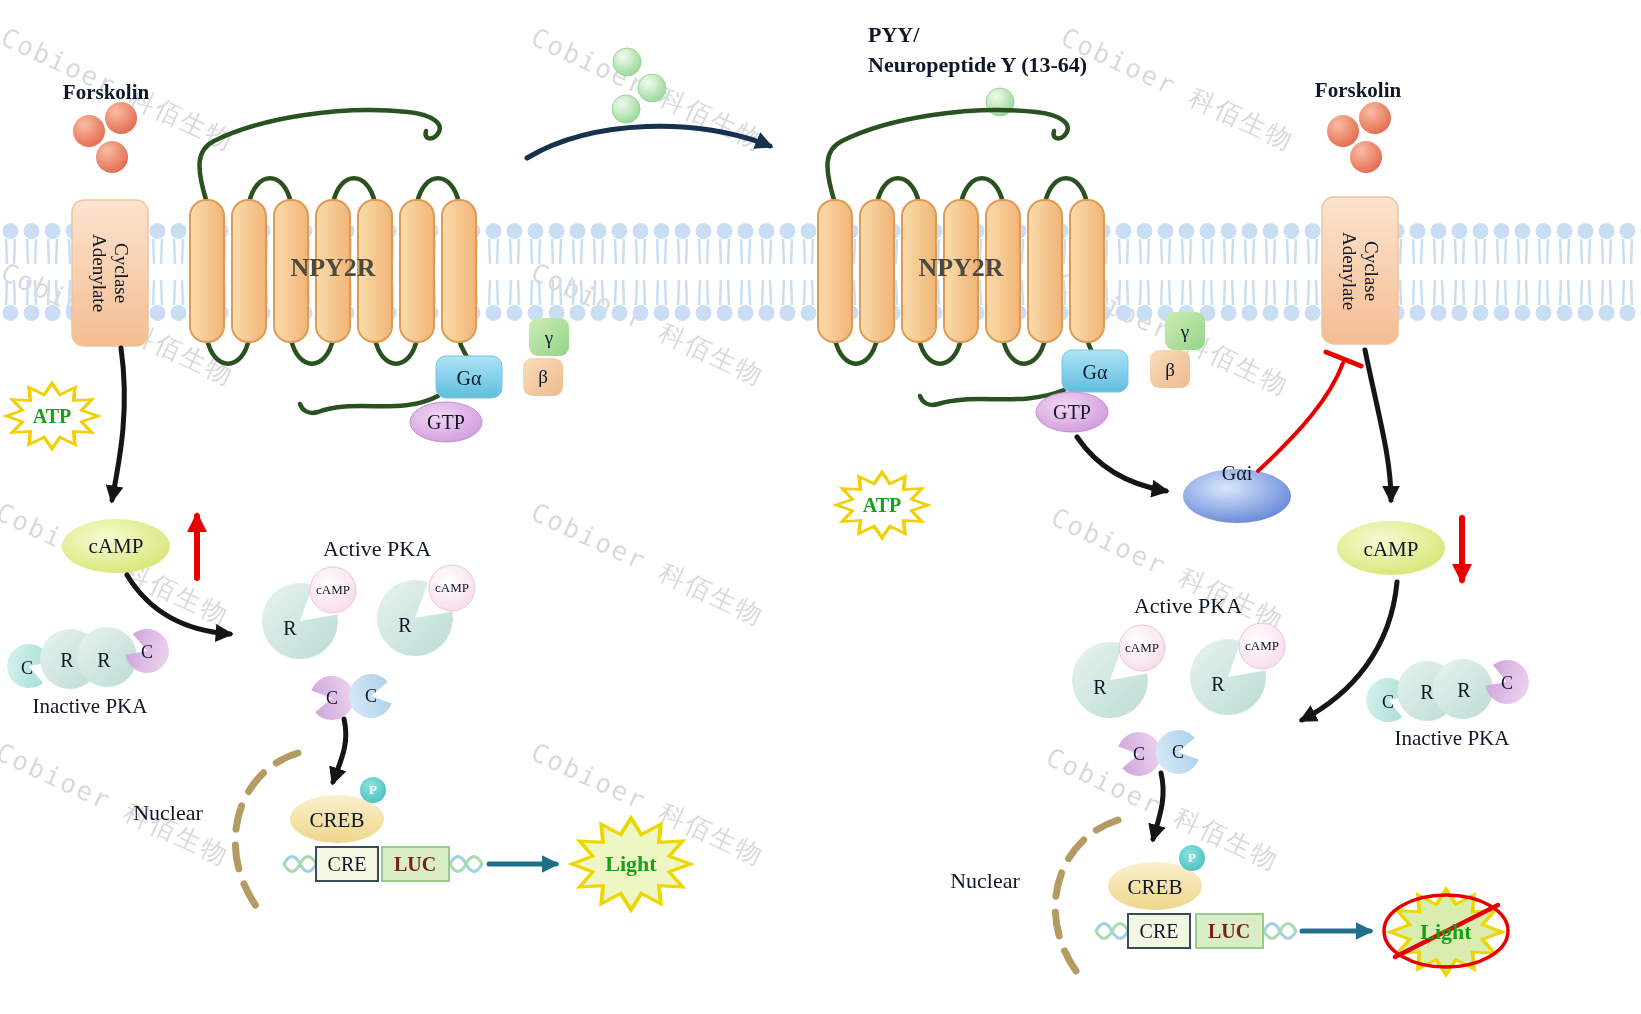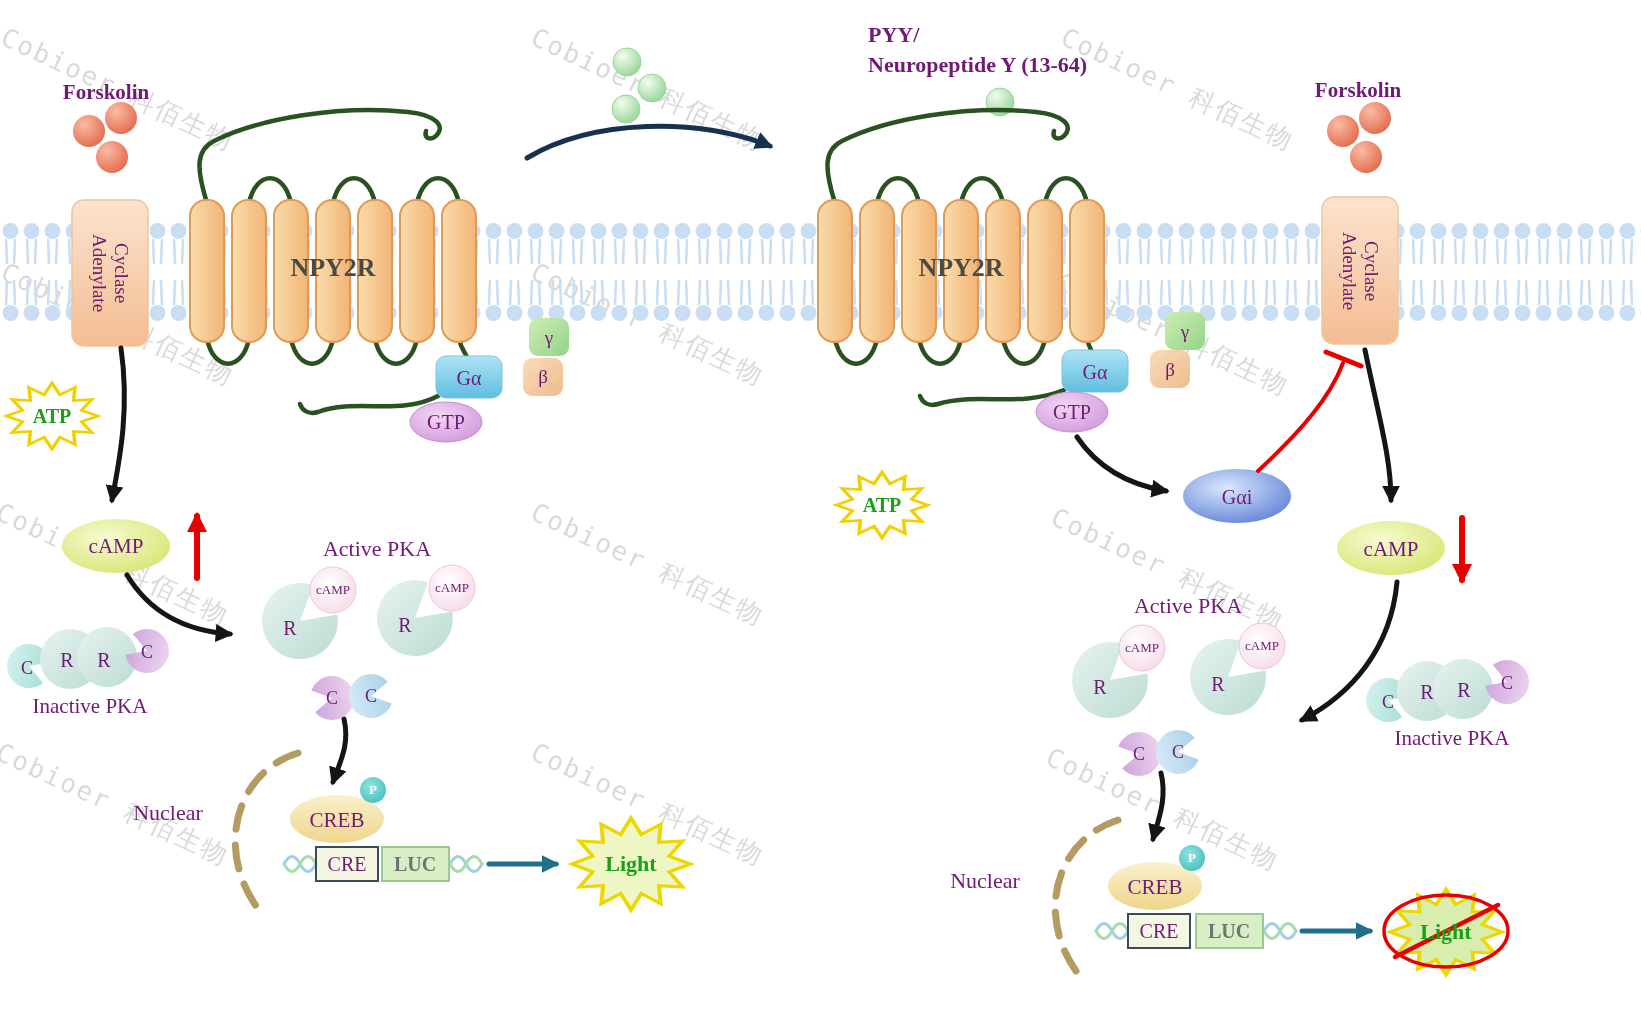--- a/index.html
+++ b/index.html
@@ -3,26 +3,26 @@
 <meta charset="utf-8">
 <style>
   html,body{margin:0;padding:0;background:#ffffff;}
   #stage{position:relative;width:1641px;height:1014px;background:#ffffff;overflow:hidden;
          font-family:"Liberation Serif",serif;}
   .wm{position:absolute;font-family:"DejaVu Sans Mono",monospace;font-size:26px;
       letter-spacing:2px;color:rgba(120,120,120,0.28);transform:rotate(25deg);
       transform-origin:left top;white-space:nowrap;z-index:0;}
   svg.layer{position:absolute;left:0;top:0;z-index:1;}
   .lbl{position:absolute;transform:translate(-50%,-50%);white-space:nowrap;
-       color:#701a75;z-index:2;font-family:"Liberation Serif",serif;}
+       color:#0f172a;z-index:2;font-family:"Liberation Serif",serif;}
   .bold{font-weight:bold;}
   .vert{writing-mode:vertical-lr;line-height:1.18;height:140px;white-space:normal;
         text-align:center;font-size:19px;}
   .green{color:#18a018;}
-  .magenta{color:#737373;font-weight:bold;}
+  .magenta{color:#7f1d1d;font-weight:bold;}
   .white{color:#ffffff;}
   .gray{color:#4a4a42;}
 </style>
 </head>
 <body>
 
 <div id="stage">
 
   <div class="wm" style="left:10px;top:20px;">Cobioer 科佰生物</div>
   <div class="wm" style="left:540px;top:20px;">Cobioer 科佰生物</div>
@@ -342,21 +342,21 @@
   <div class="lbl magenta" style="left:415px;top:864px;font-size:20px;">LUC</div>
   <div class="lbl bold green" style="left:631px;top:864px;font-size:22px;">Light</div>
 
   <div class="lbl bold" style="left:1358px;top:90px;font-size:21px;">Forskolin</div>
   <div class="lbl vert" style="left:1360px;top:271px;">Adenylate Cyclase</div>
   <div class="lbl bold gray" style="left:961px;top:268px;font-size:26px;">NPY2R</div>
   <div class="lbl" style="left:1095px;top:372px;font-size:20px;">Gα</div>
   <div class="lbl" style="left:1072px;top:412px;font-size:20px;">GTP</div>
   <div class="lbl" style="left:1185px;top:332px;font-size:19px;">γ</div>
   <div class="lbl" style="left:1170px;top:370px;font-size:19px;">β</div>
-  <div class="lbl" style="left:1237px;top:497px;font-size:20px;">Gαi</div>
+  <div class="lbl" style="left:1237px;top:473px;font-size:20px;">Gαi</div>
   <div class="lbl bold green" style="left:882px;top:505px;font-size:20px;">ATP</div>
   <div class="lbl" style="left:1391px;top:549px;font-size:21px;">cAMP</div>
   <div class="lbl" style="left:1188px;top:606px;font-size:22px;">Active PKA</div>
   <div class="lbl" style="left:1100px;top:687px;font-size:20px;">R</div>
   <div class="lbl" style="left:1218px;top:684px;font-size:20px;">R</div>
   <div class="lbl" style="left:1142px;top:648px;font-size:13px;">cAMP</div>
   <div class="lbl" style="left:1262px;top:646px;font-size:13px;">cAMP</div>
   <div class="lbl" style="left:1388px;top:702px;font-size:18px;">C</div>
   <div class="lbl" style="left:1427px;top:692px;font-size:20px;">R</div>
   <div class="lbl" style="left:1464px;top:690px;font-size:20px;">R</div>

